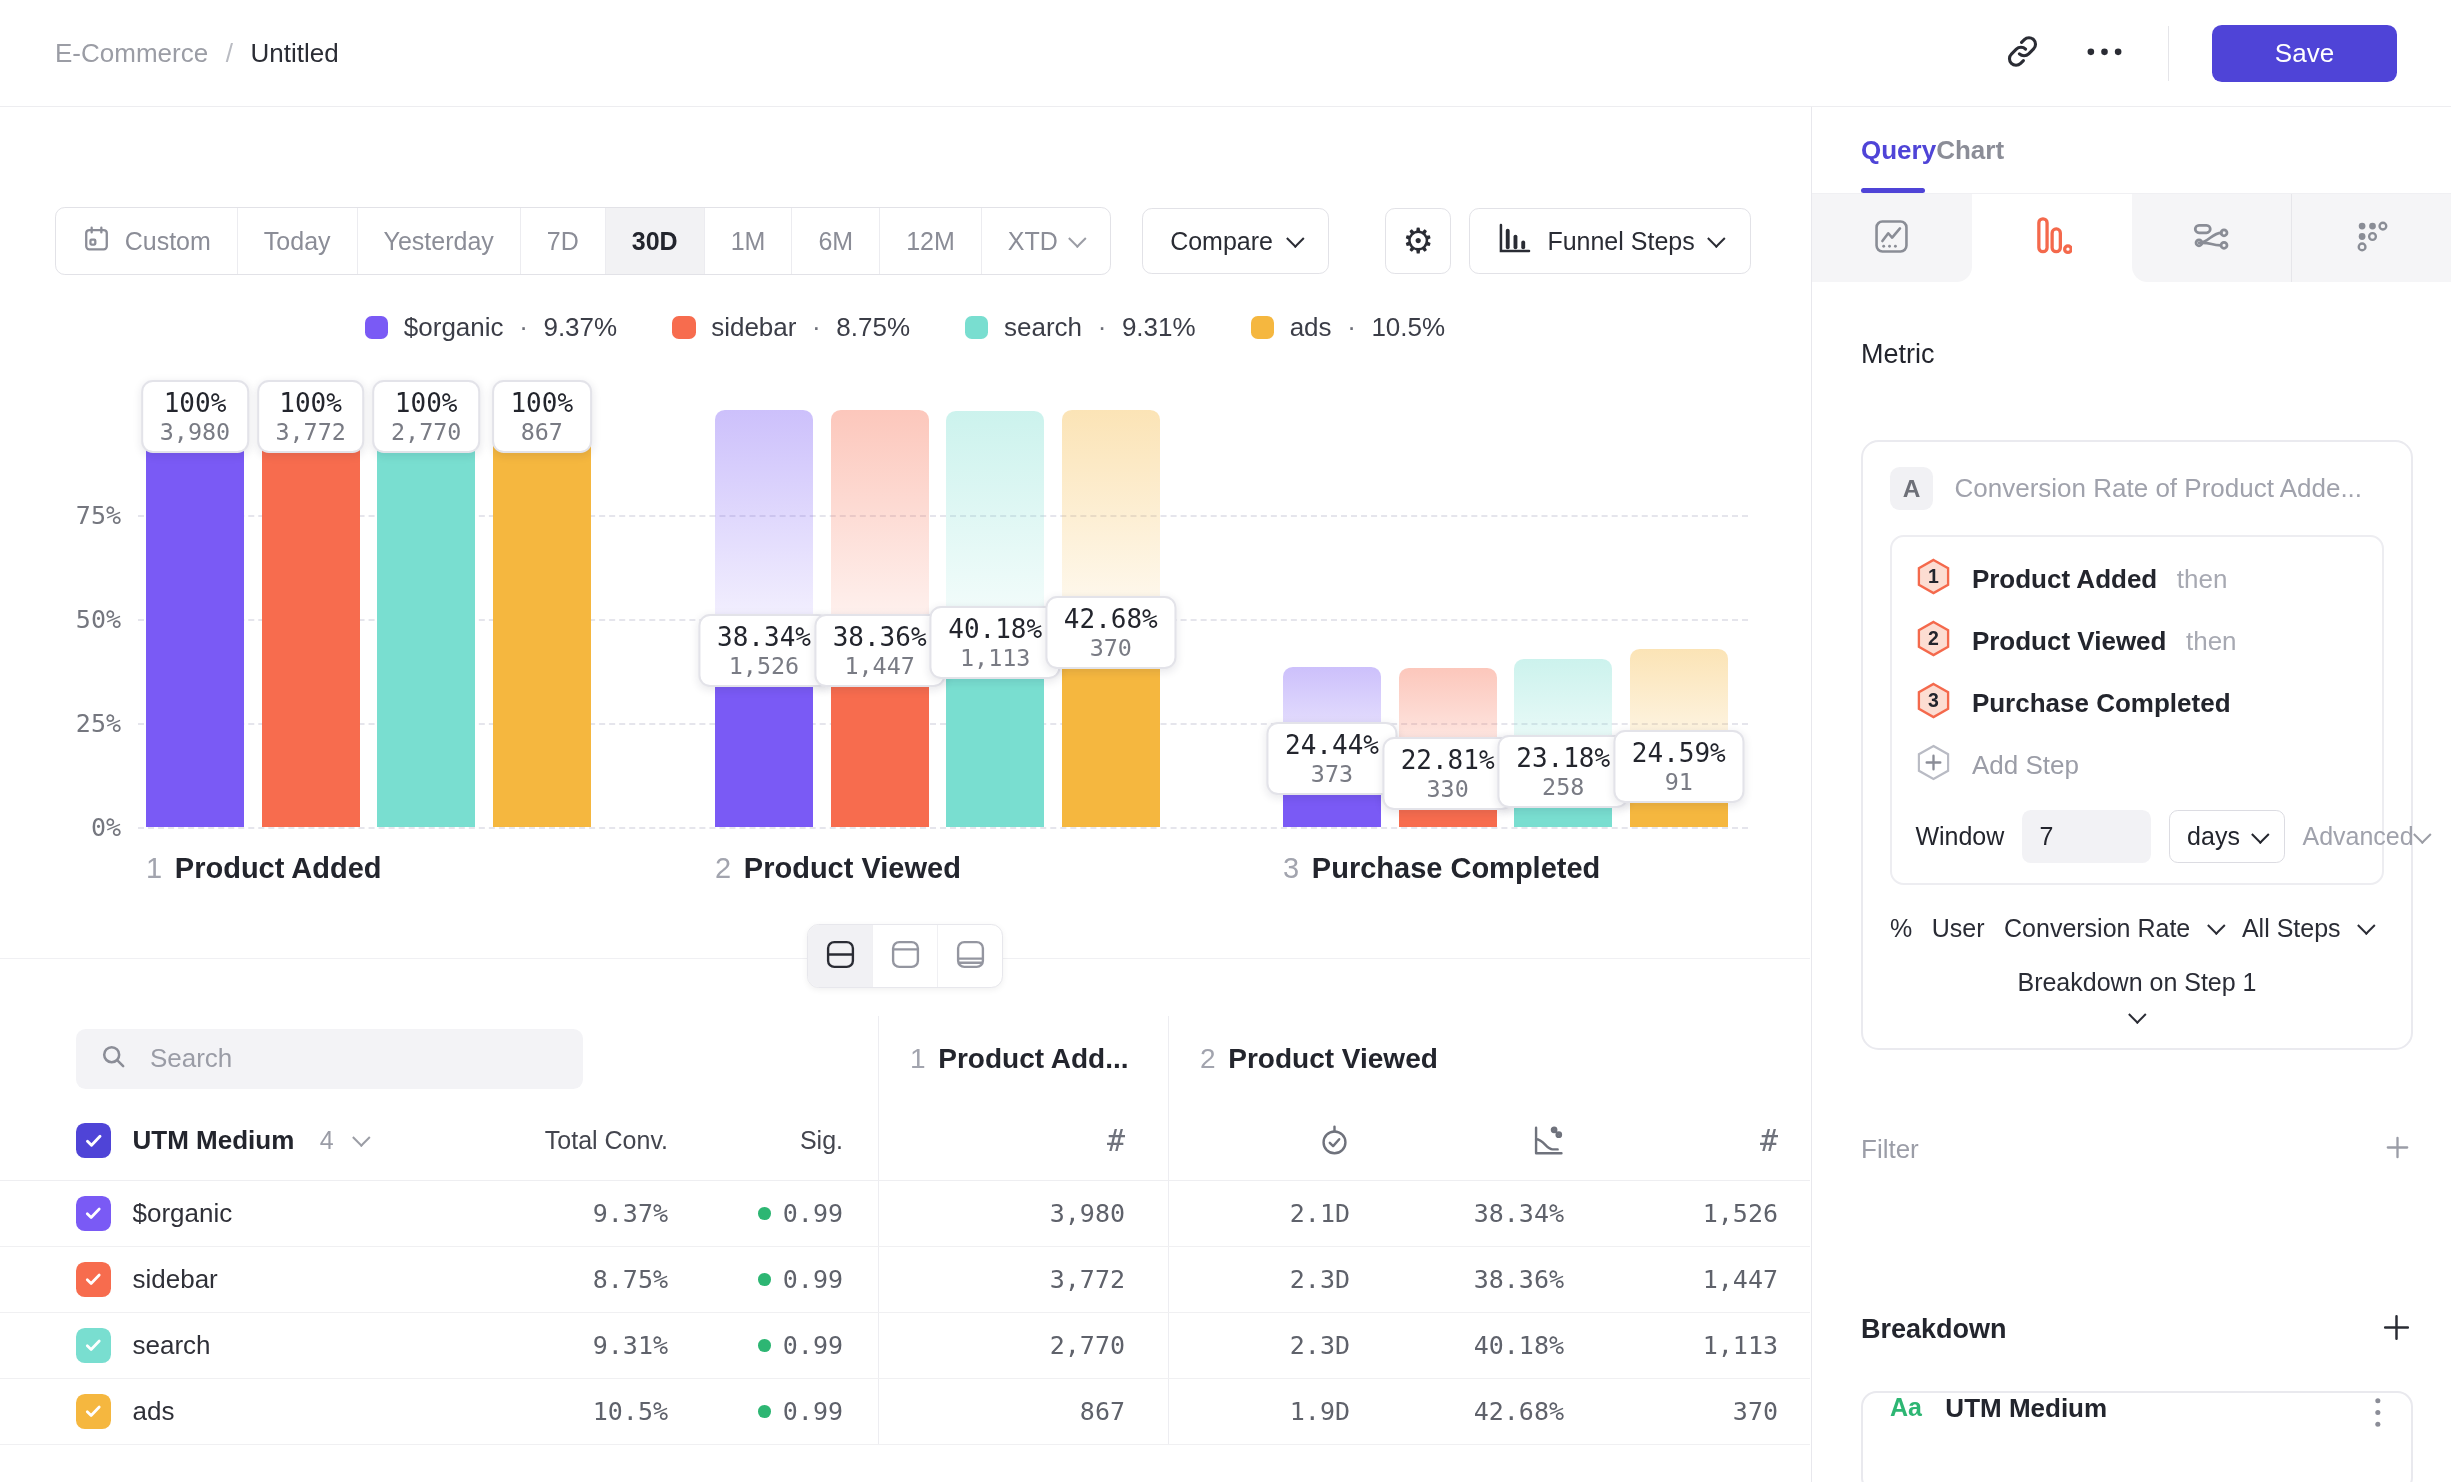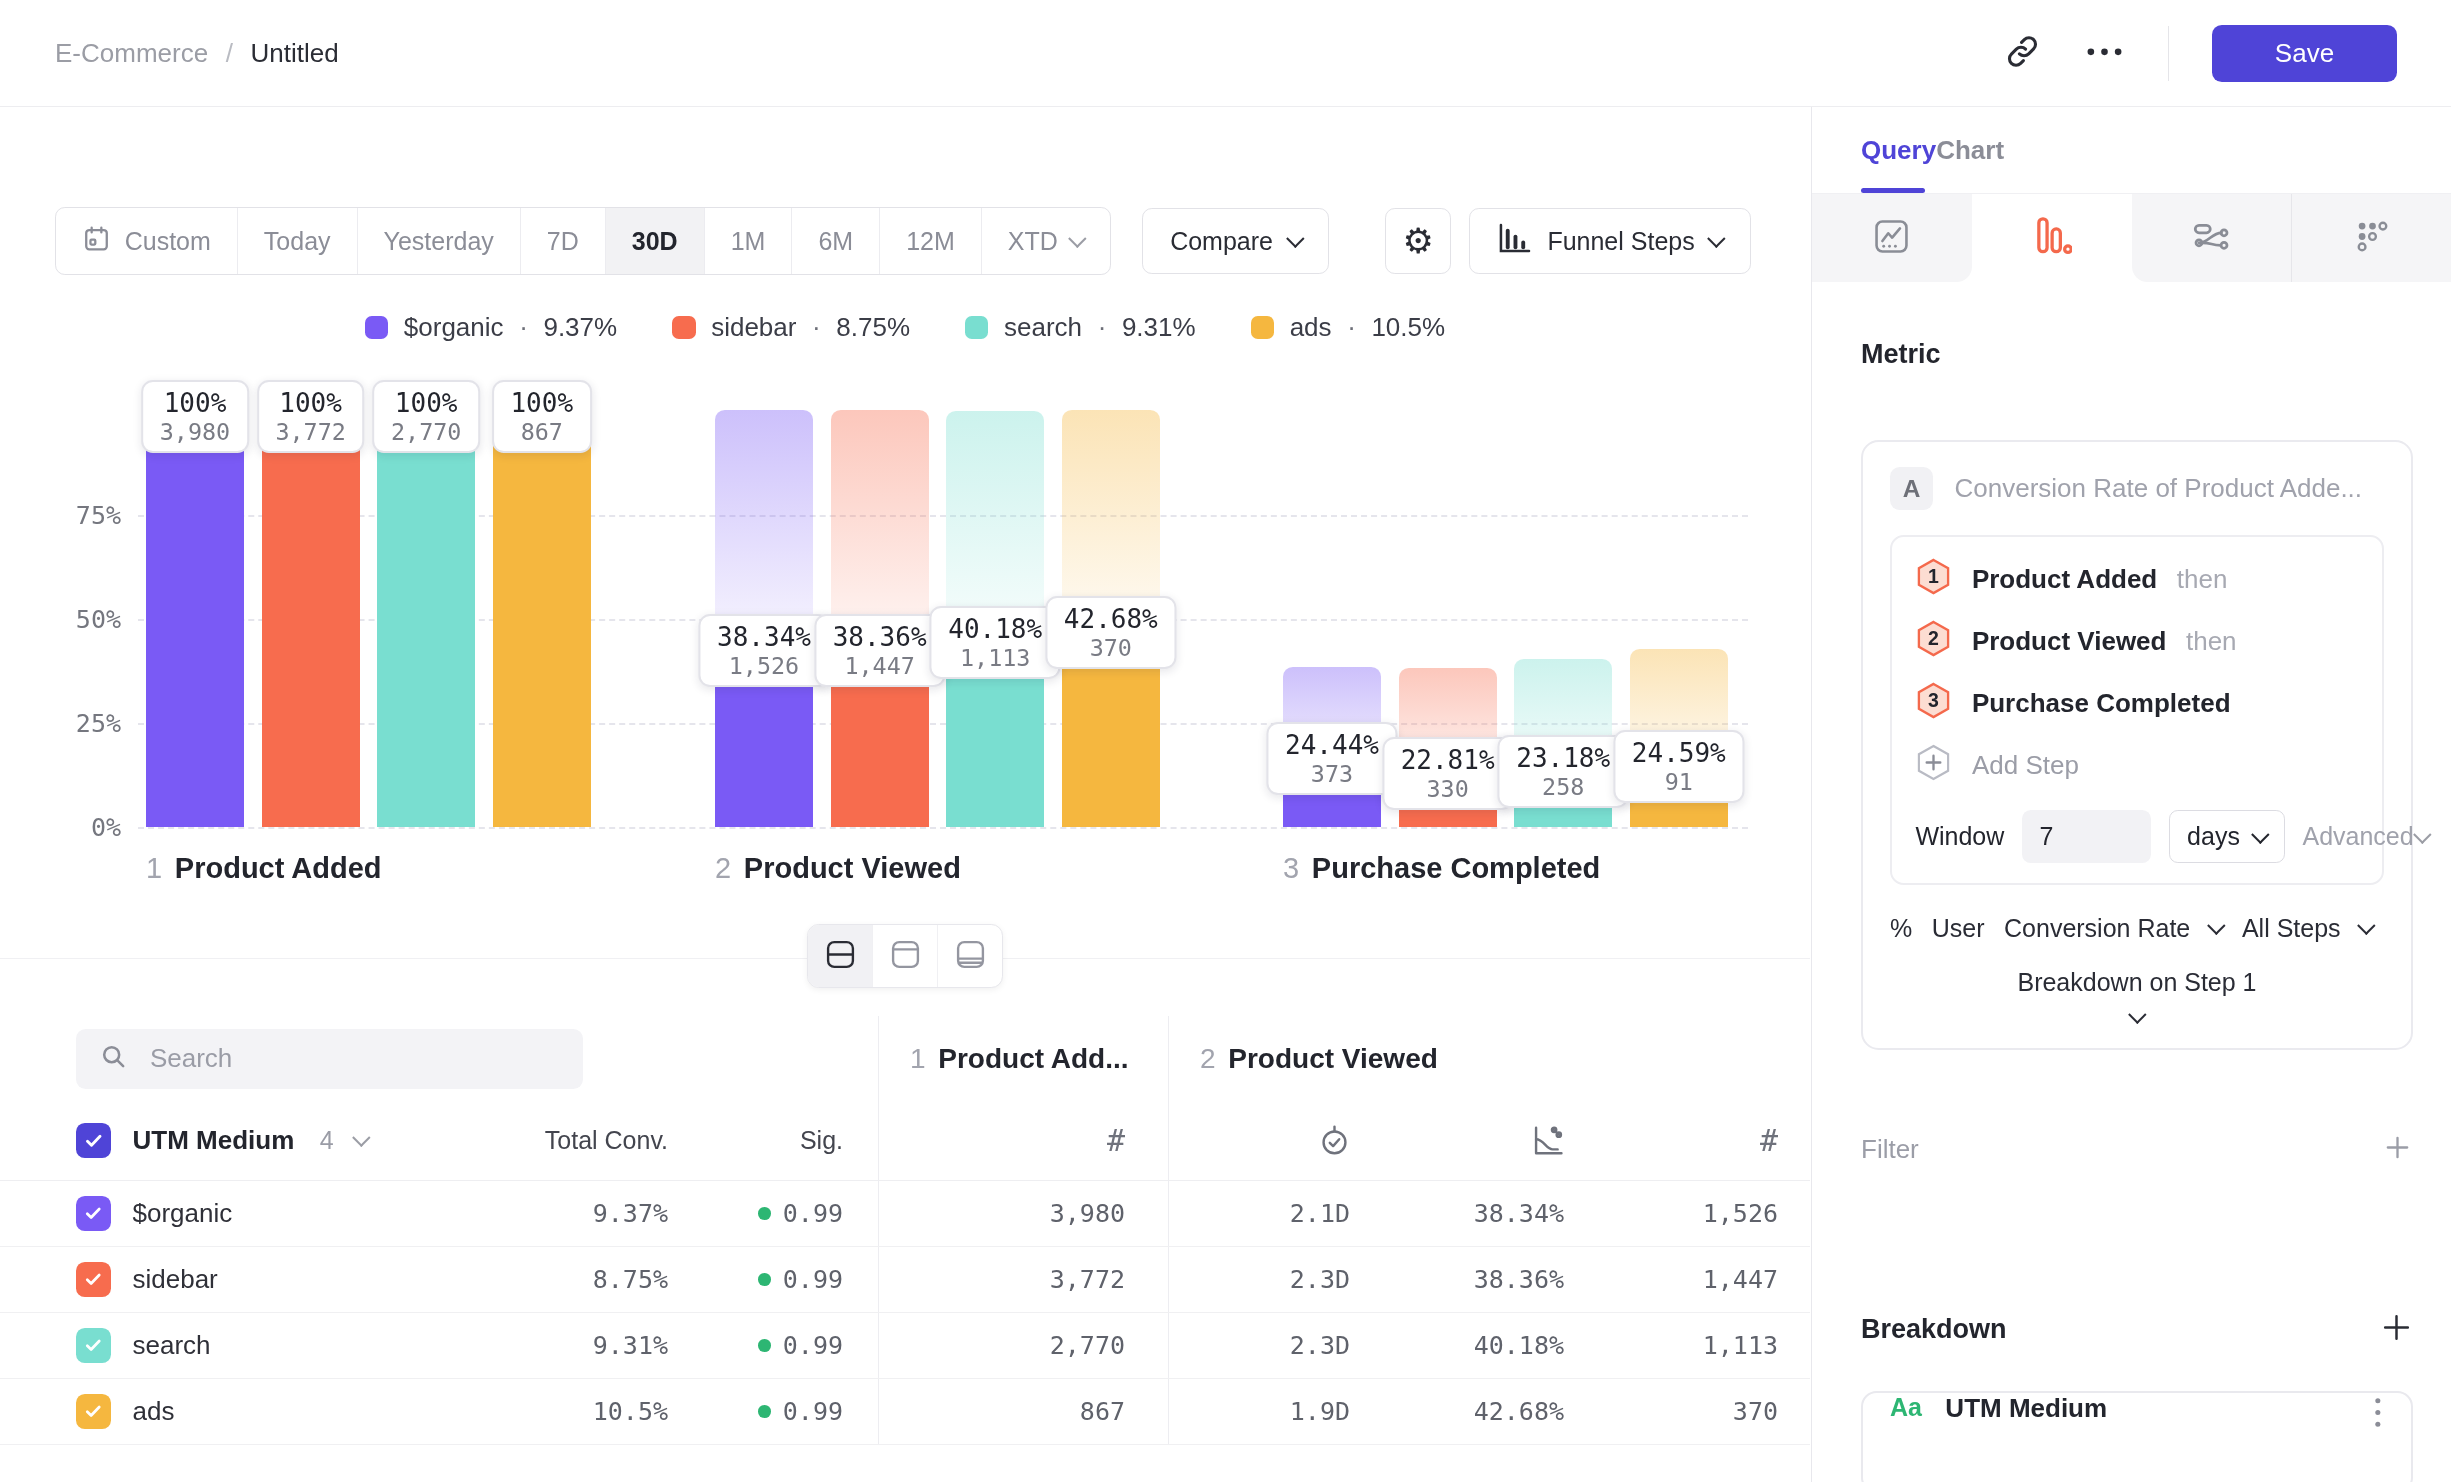--- a/index.html
+++ b/index.html
@@ -99,21 +99,21 @@
   .p-tab{font-size:26px;font-weight:600;color:#8b8d97;}
   .p-tab.active{color:#4f44d7;}
   .p-underline{position:absolute;left:49px;bottom:0;width:64px;height:4.9px;border-radius:3.9px;background:#4f44d7;}
   .p-iconrow{display:flex;height:88px;border-top:1.5px solid #f0f0f3;}
   .p-icon-tab{flex:1;display:flex;align-items:center;justify-content:center;background:#f5f5f7;}
   .p-icon-tab.active{background:#fff;}
   .p-icon-tab.rd-r{border-radius:0 0 15.6px 0;}
   .p-icon-tab.rd-l{border-radius:0 0 0 15.6px;}
   .p-icon-tab.sep{border-left:1.5px solid #e6e6ea;}
   .p-content{padding:0 39px 0 49px;}
-  .metric-heading{font-size:27px;font-weight:700;color:#23252d;margin-top:57px;}
+  .metric-heading{font-size:27px;font-weight:400;color:#23252d;margin-top:57px;}
   .m-card{margin-top:70px;border:2px solid #eaeaef;border-radius:17.6px;padding:25px 27px;}
   .formula-row{display:flex;align-items:center;gap:21.5px;}
   .a-badge{width:43px;height:43px;background:#f1f1f4;border-radius:9.8px;display:flex;align-items:center;justify-content:center;font-size:24.4px;font-weight:600;color:#6e7078;}
   .formula-label{font-size:26px;color:#a0a2ac;white-space:nowrap;overflow:hidden;}
   .steps-card{margin-top:25px;border:2px solid #ededf1;border-radius:13.7px;padding:11.7px 23.4px;}
   .step-row{display:flex;align-items:center;gap:19.5px;height:62px;font-size:26px;}
   .step-nm{font-weight:600;color:#23252d;}
   .step-then{color:#a7a9b2;}
   .addstep-label{color:#9b9da7;}
   .win-row{display:flex;align-items:center;gap:17.6px;margin:13.7px 0 7.8px;font-size:25px;color:#23252d;}

